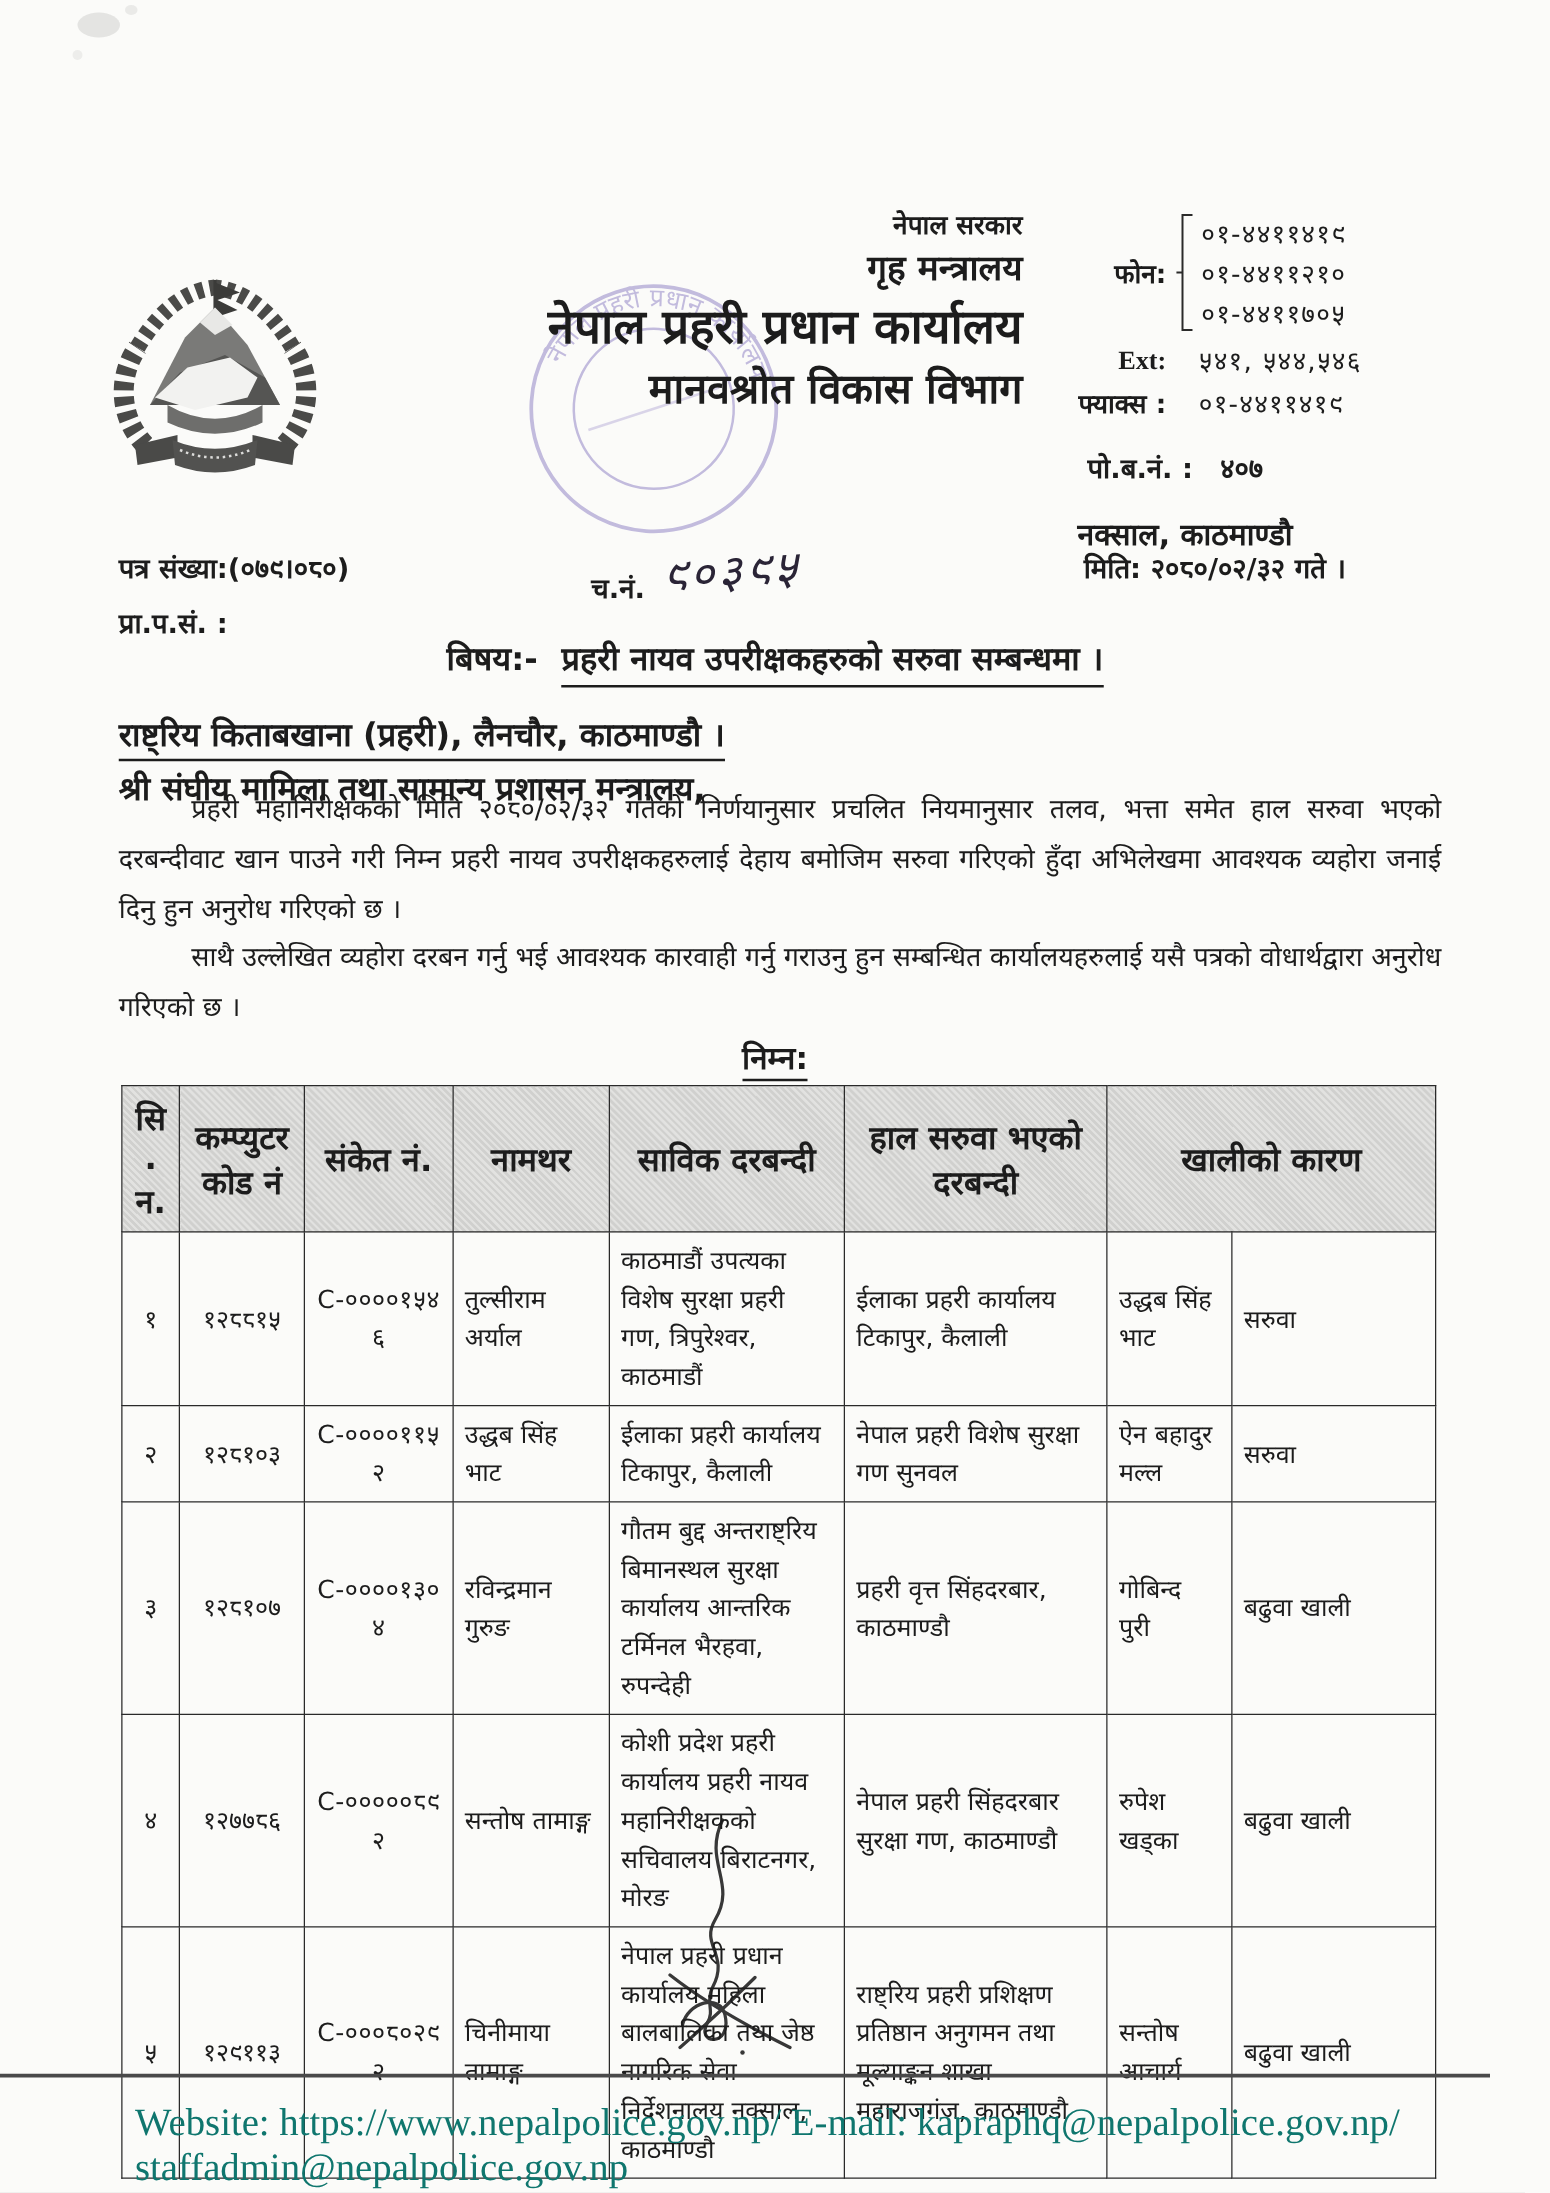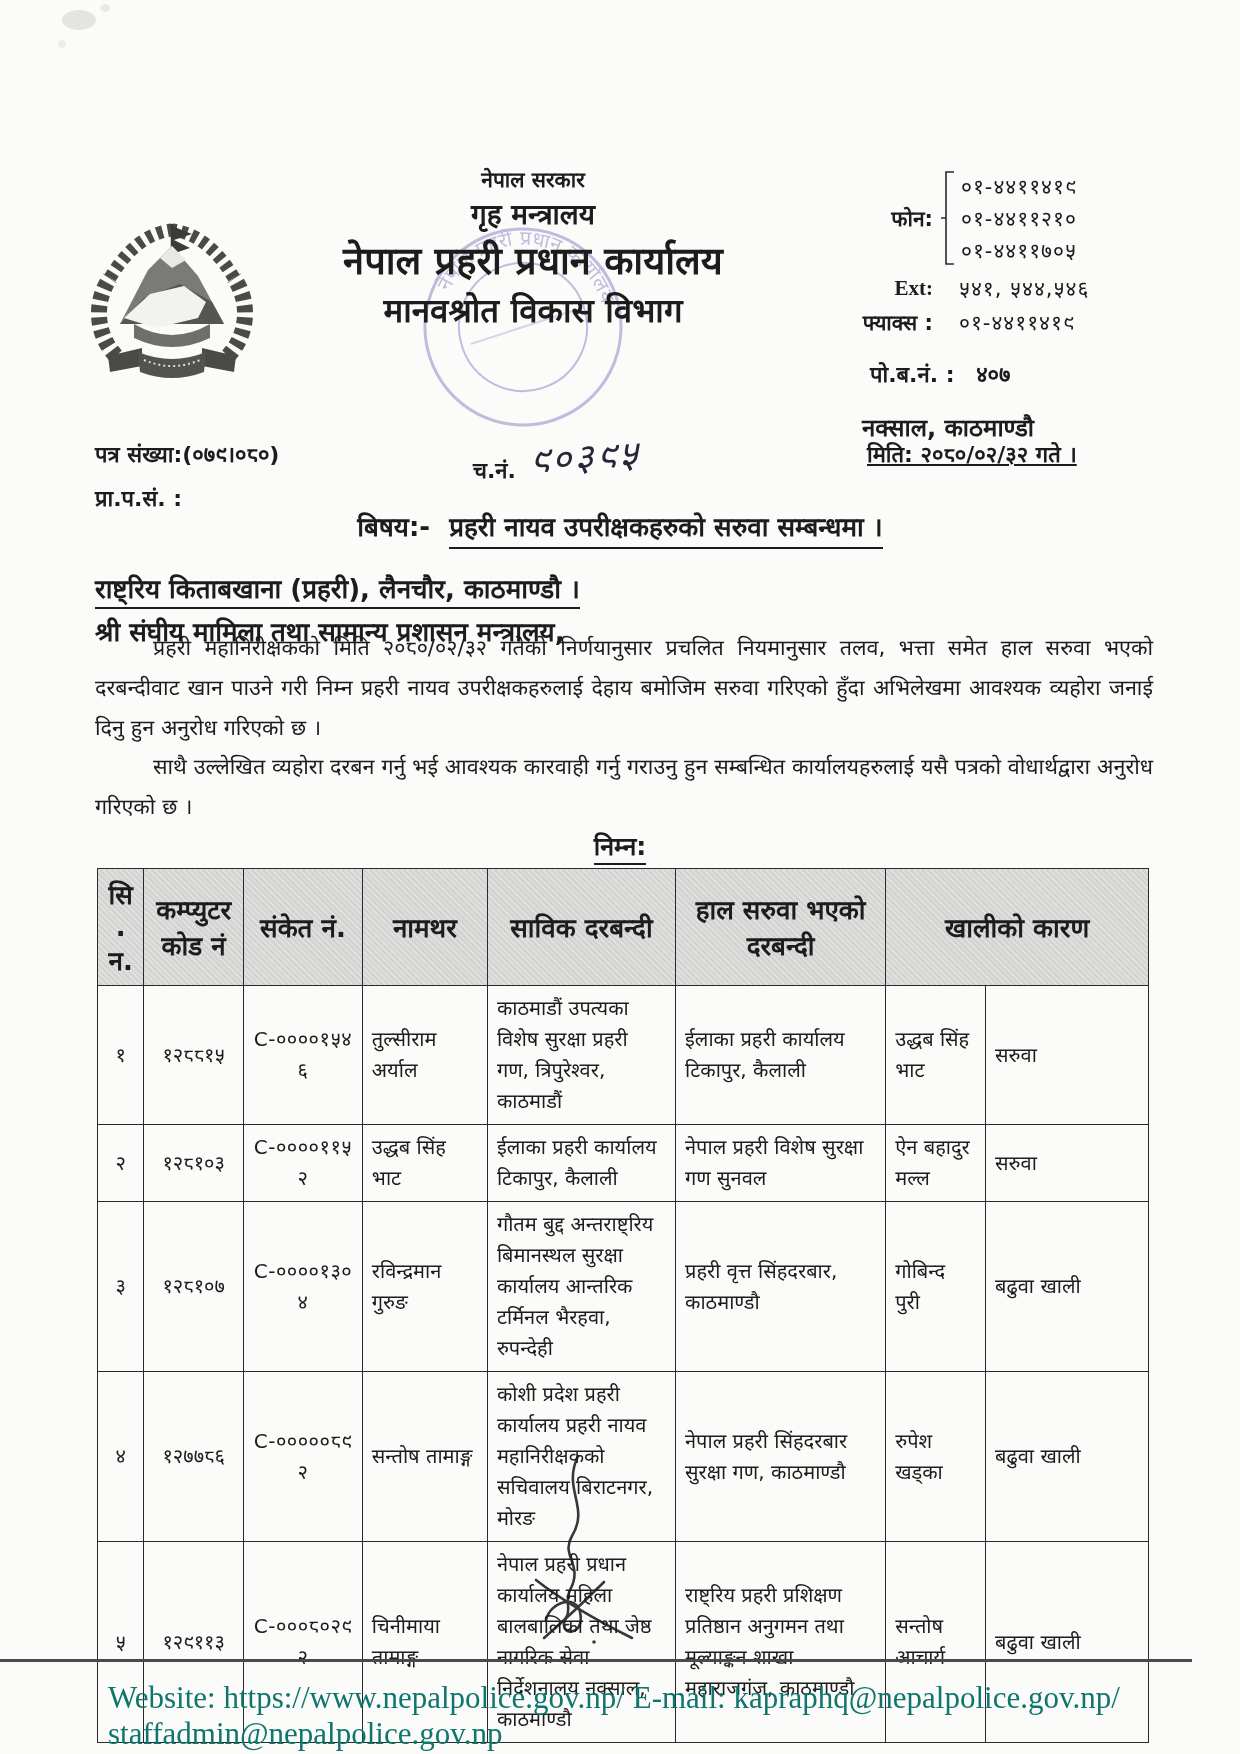--- a/index.html
+++ b/index.html
@@ -9,21 +9,21 @@
     font-family:"DejaVu Sans","Liberation Sans",sans-serif;
   }
   
   .noise{position:absolute;background:#b9b9b6;opacity:.35;border-radius:50%;}
   .n1{left:62px;top:10px;width:34px;height:20px;}
   .n2{left:100px;top:4px;width:10px;height:8px;opacity:.25;}
   .n3{left:58px;top:40px;width:8px;height:8px;opacity:.2;}
 
   
   .emblem{position:absolute;left:86px;top:206px;}
-  .hdr-center{position:absolute;left:248px;top:168px;width:570px;text-align:center;line-height:1.15;}
+  .hdr-center{position:absolute;left:248px;top:168px;width:570px;text-align:right;line-height:1.15;}
   .gov{font-size:21px;font-weight:bold;}
   .ministry{font-size:28px;font-weight:bold;margin-top:7px;}
   .office{font-size:38px;font-weight:bold;margin-top:9px;}
   .dept{font-size:33px;font-weight:bold;margin-top:8px;}
   .branch{font-size:26px;font-weight:bold;margin-top:20px;}
   .stamp{position:absolute;left:408px;top:212px;pointer-events:none;}
 
   .hdr-right{position:absolute;left:828px;top:170px;width:330px;font-size:21px;}
   .c-row{display:flex;align-items:center;}
   .c-label{width:105px;text-align:right;font-weight:bold;flex:0 0 auto;}
@@ -36,21 +36,21 @@
 
   
   .ref-row{position:absolute;left:95px;top:438px;width:1055px;font-size:22px;font-weight:bold;}
   .letter-no{position:absolute;left:0;top:0;}
   .chn{position:absolute;left:378px;top:0;}
   .chn-value{
     display:inline-block;font-family:"DejaVu Serif",serif;font-style:italic;
     font-size:37px;font-weight:normal;color:#2a2436;letter-spacing:3px;
     transform:rotate(-4deg) translateY(-8px);margin-left:14px;
   }
-  .date{position:absolute;left:772px;top:0;text-decoration:underline;}
+  .date{position:absolute;left:772px;top:0;}
   .prapasa{position:absolute;left:95px;top:482px;font-size:22px;font-weight:bold;}
 
   
   .subject{position:absolute;left:0;top:508px;width:1240px;text-align:center;font-size:26px;font-weight:bold;}
   .subject .sub-text{border-bottom:2px solid #1c1c1c;padding-bottom:5px;}
   .addr{position:absolute;left:95px;top:568px;font-size:26px;font-weight:bold;line-height:1.65;}
   .addr .addr2{border-bottom:2px solid #1c1c1c;padding-bottom:3px;}
 
   
   .body-text{position:absolute;left:95px;top:628px;width:1058px;font-size:21.5px;line-height:1.85;text-align:justify;}

